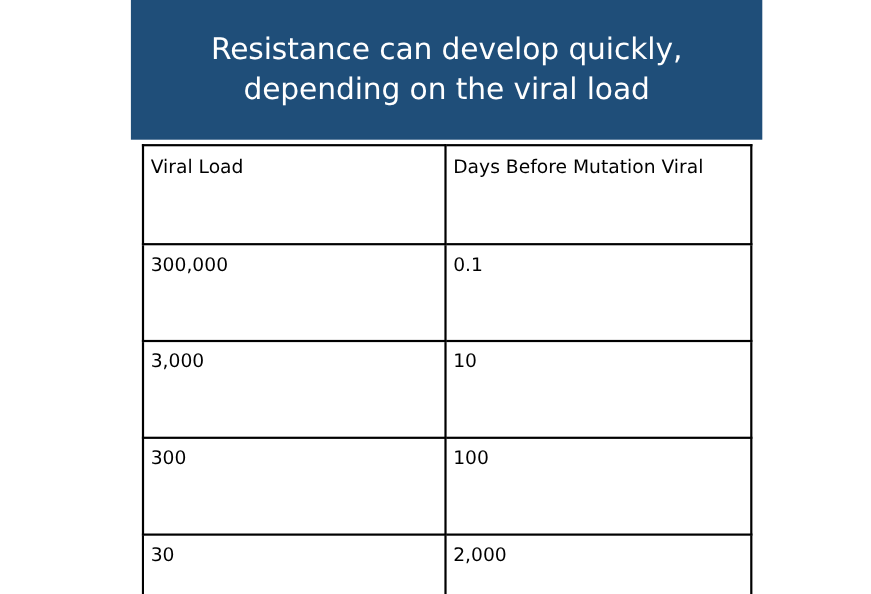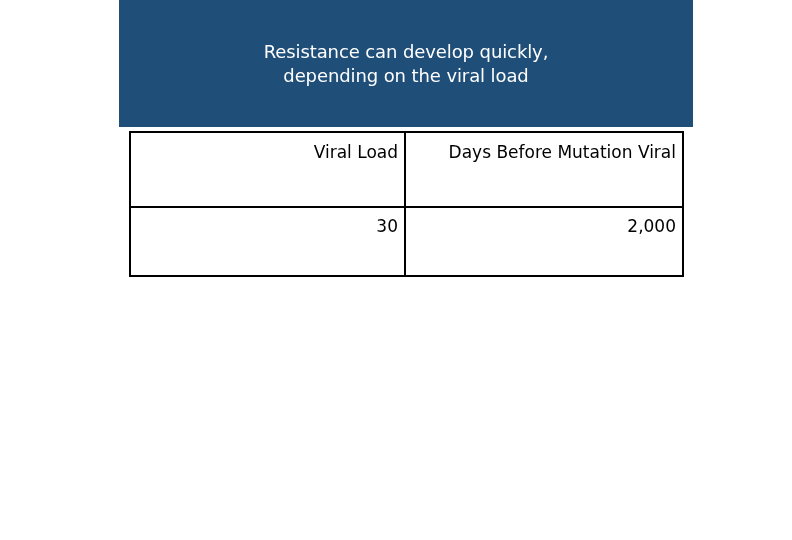--- a/index.html
+++ b/index.html
@@ -34,21 +34,21 @@
     background: #1F4E79;
     display: flex;
     align-items: center;
     justify-content: center;
     box-sizing: border-box;
     padding: 0 14px;
   }
   #title-text {
     color: #FFFFFF;
     font-family: "DejaVu Sans", sans-serif;
-    font-size: 18px;
+    font-size: 27px;
     font-weight: 400;
     line-height: 1.33;
     text-align: center;
     white-space: pre-line;
     letter-spacing: -0.1px;
   }
 
   
   #data-table {
     position: absolute;
@@ -58,23 +58,23 @@
     border-collapse: collapse;
     table-layout: fixed;
     background: #ffffff;
   }
   #data-table td {
     border: 2px solid #000000;
     color: #000000;
     font-family: "DejaVu Sans", sans-serif;
     font-size: 17px;
     font-weight: 400;
-    text-align: right;
+    text-align: left;
     vertical-align: top;
-    padding: 8px 6px 1px 6px;
+    padding: 8px 6px 16px 6px;
     background: #ffffff;
   }
   #data-table col.col-load  { width: 275px; }
   #data-table col.col-days  { width: 278px; }
 
   .header-row td {
     vertical-align: middle;
     height: 64px;
     padding-top: 0;
     line-height: 1.3;
@@ -101,23 +101,35 @@
     <colgroup>
       <col class="col-load">
       <col class="col-days">
     </colgroup>
     <tbody>
       <tr class="header-row">
         <td>Viral Load</td>
         <td>Days Before Mutation Viral</td>
       </tr>
 
+      <tr class="data-row">
+        <td>300,000</td>
+        <td>0.1</td>
+      </tr>
 
 
+      <tr class="data-row">
+        <td>3,000</td>
+        <td>10</td>
+      </tr>
 
+      <tr class="data-row">
+        <td>300</td>
+        <td>100</td>
+      </tr>
 
       <tr class="last-row">
         <td>30</td>
         <td>
           <span>2,000</span>
           
         </td>
       </tr>
     </tbody>
   </table>

